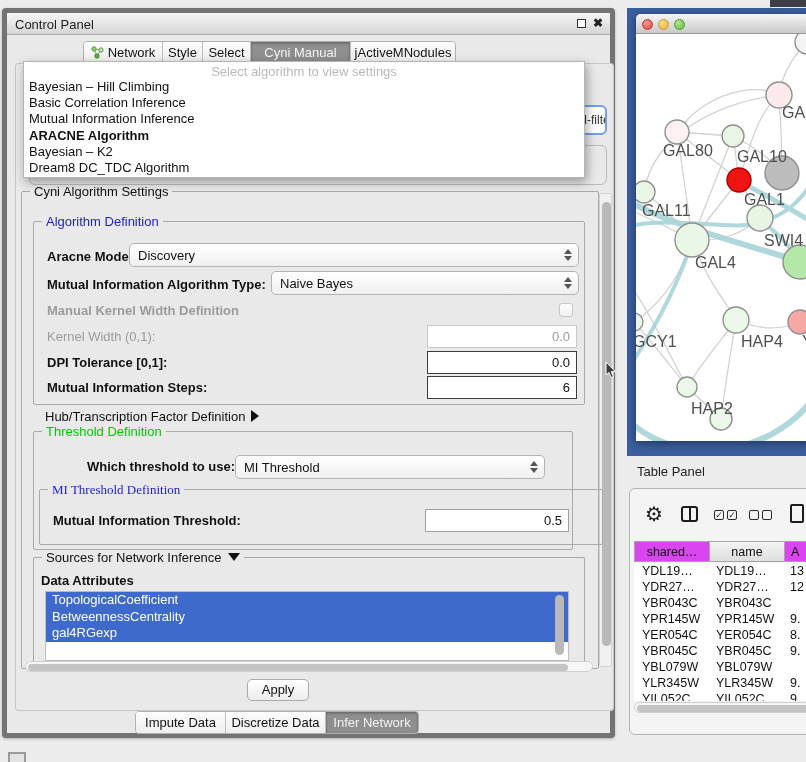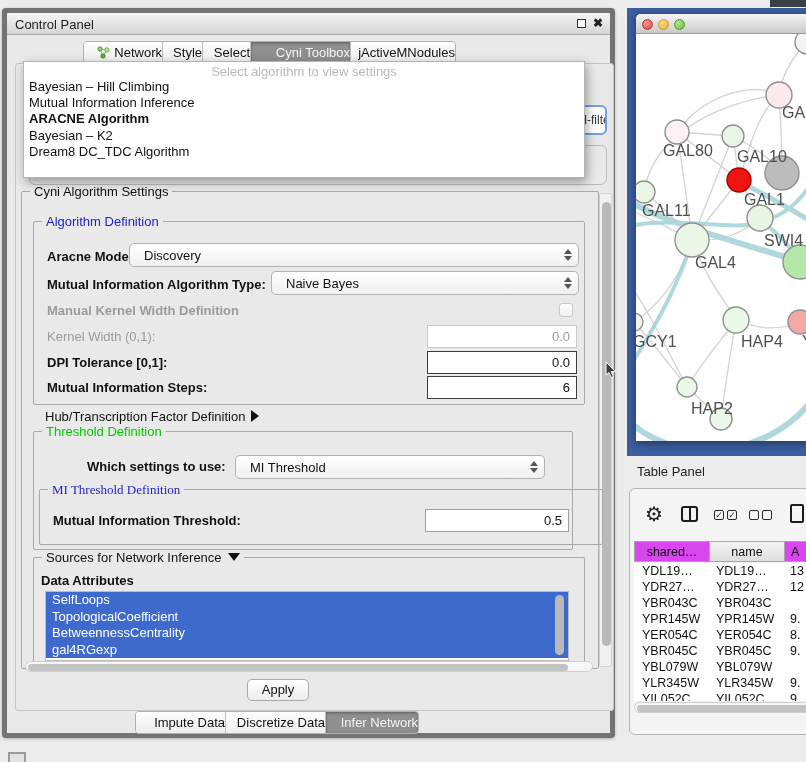--- a/index.html
+++ b/index.html
@@ -11,21 +11,21 @@
   .control-panel { left:2px; top:8px; width:613px; height:730px; background:#e9e9e9;
     border:5px solid #737373; border-radius:4px; box-shadow:0 1px 3px rgba(0,0,0,.25); }
   .cp-titlebar { left:0; top:0; right:0; height:22px; background:linear-gradient(#f5f5f5,#d6d6d6);
     border-bottom:1px solid #a8a8a8; border-radius:4px 4px 0 0; }
   .cp-title { left:8px; top:4px; font-size:13px; color:#222; }
   .float-icon { right:24px; top:6px; width:9px; height:9px; border:1.5px solid #333; background:#fff; }
   .close-icon { right:7px; top:3px; font-size:12px; font-weight:bold; color:#222; cursor:default; }
 
   
   .segbar { display:flex; border:1px solid #b0b0b0; border-radius:4px; background:#fcfcfc; overflow:hidden; height:23px; }
-  .seg { font-size:13px; color:#111; display:flex; align-items:center; justify-content:flex-end;
+  .seg { font-size:13px; color:#111; display:flex; align-items:center; justify-content:center;
     border-right:1px solid #bdbdbd; background:linear-gradient(#fdfdfd,#eeeeee); white-space:nowrap; }
   .seg:last-child { border-right:none; }
   .seg.selected { background:#8f8f8f; color:#f4f4f4; box-shadow:inset 0 1px 3px rgba(0,0,0,.35); }
 
   
   .popup { left:16px; top:48px; width:562px; height:117px; background:#fff; border:1px solid #b5b5b5;
     box-shadow:2px 4px 10px rgba(0,0,0,.35); z-index:30; }
   .dd-prompt { text-align:center; color:#b9b9b9; font-size:13px; padding-top:2px; height:17px; }
   .dd-item { font-size:13px; color:#111; height:16.2px; line-height:16.2px; padding-left:5px; }
   .dd-item.bold { font-weight:bold; }
@@ -39,21 +39,21 @@
 
   
   .grp { border:1px solid #a9a9a9; border-radius:2px; position:absolute; }
   .grp-title { position:absolute; top:-8px; left:8px; background:#e9e9e9; padding:0 4px; font-size:13px; color:#111; white-space:nowrap; }
   .lbl { position:absolute; font-size:13px; color:#111; white-space:nowrap; }
   .bold { font-weight:bold; }
   .gray { color:#9b9b9b; }
 
   .combo { position:absolute; height:24px; background:linear-gradient(#ffffff,#f0f0f0); border:1px solid #b3b3b3;
     border-radius:5px; display:flex; align-items:center; }
-  .combo-text { font-size:13px; color:#111; padding-left:14px; flex:1; }
+  .combo-text { font-size:13px; color:#111; padding-left:8px; flex:1; }
   .combo-arrows { width:18px; display:flex; flex-direction:column; align-items:center; gap:2px; padding-right:2px; }
   .tri-up { width:0; height:0; border-left:4px solid transparent; border-right:4px solid transparent; border-bottom:5px solid #555; }
   .tri-dn { width:0; height:0; border-left:4px solid transparent; border-right:4px solid transparent; border-top:5px solid #555; }
 
   .tfield { position:absolute; height:23px; background:#fff; border:1px solid #3c3c3c; font-size:13px; color:#111;
     display:flex; align-items:center; justify-content:flex-end; padding-right:6px; }
   .tfield.disabled { border:1px solid #c9c9c9; color:#9b9b9b; }
 
   .checkbox { position:absolute; width:14px; height:14px; border:1px solid #c8c8c8; border-radius:3px; background:linear-gradient(#fdfdfd,#f0f0f0); }
 
@@ -122,37 +122,38 @@
       </svg>
       <span>Network</span>
     </div>
     <div class="seg" style="width:40px;">
         <span>Style</span>
       </div>
     <div class="seg" style="width:48px;">
         <span>Select</span>
       </div>
     <div class="seg selected" style="width:100px;">
-        <span>Cyni Toolbox</span>
+        <span>Cyni Manual</span>
       </div>
     <div class="seg" style="width:104px;">
         <span>jActiveMNodules</span>
       </div>
   </div>
 
   <div class="abs content-inset"></div>
 
   <div class="abs ghost-combo">
     <span>gal-filtered sif default node</span>
   </div>
   <div class="abs ghost-group"></div>
 
   <div class="abs popup">
     <div class="dd-prompt">Select algorithm to view settings</div>
     <div class="dd-item">Bayesian – Hill Climbing</div>
+    <div class="dd-item">Basic Correlation Inference</div>
     <div class="dd-item">Mutual Information Inference</div>
     <div class="dd-item bold">ARACNE Algorithm</div>
     <div class="dd-item">Bayesian – K2</div>
     <div class="dd-item">Dream8 DC_TDC Algorithm</div>
   </div>
 
   <div class="grp" style="left:14px; top:178px; width:578px; height:478px; z-index:2;">
     <span class="grp-title">Cyni Algorithm Settings</span>
   </div>
 
@@ -197,21 +198,21 @@
   </div>
 
   <span class="lbl" style="left:38px; top:396px; z-index:4;">
     <span>Hub/Transcription Factor Definition</span><i class="tri-right"></i>
   </span>
 
   <div class="grp" style="left:26px; top:418px; width:540px; height:119px; z-index:3;">
     <span class="grp-title" style="color:#00c800;">Threshold Definition</span>
   </div>
 
-  <span class="lbl bold" style="left:80px; top:446px; z-index:4;">Which settings to use:</span>
+  <span class="lbl bold" style="left:80px; top:446px; z-index:4;">Which threshold to use:</span>
   <div class="combo" style="left:228px; top:442px; width:310px; z-index:4;">
     <span class="combo-text">MI Threshold</span>
     <span class="combo-arrows">
         <i class="tri-up"></i>
         <i class="tri-dn"></i>
       </span>
   </div>
 
   <div class="grp" style="left:32px; top:476px; width:564px; height:56px; z-index:4;font-family:Liberation Serif, serif;">
     <span class="grp-title" style="color:#2222cc;">MI Threshold Definition</span>
@@ -222,21 +223,20 @@
   </div>
 
   <div class="grp" style="left:26px; top:544px; width:552px; height:111px; border-bottom:none; z-index:3;">
     <span class="grp-title">
       <span>Sources for Network Inference</span><i class="tri-down-b"></i>
     </span>
   </div>
   <span class="lbl bold" style="left:34px; top:560px; z-index:4;">Data Attributes</span>
 
   <div class="attr-list" style="left:38px; top:578px; width:524px; height:70px; z-index:4;">
-    <div class="attr-item">SelfLoops</div>
     <div class="attr-item">TopologicalCoefficient</div>
     <div class="attr-item">BetweennessCentrality</div>
     <div class="attr-item">gal4RGexp</div>
   </div>
   <div class="vthumb" style="left:548px; top:582px; width:9px; height:60px; z-index:5;"></div>
 
   <div class="hscroll" style="left:18px; top:648px; width:568px; height:11px; z-index:4;">
     <div class="hthumb" style="left:2px; top:1.5px; width:540px; height:7px;"></div>
   </div>
 

